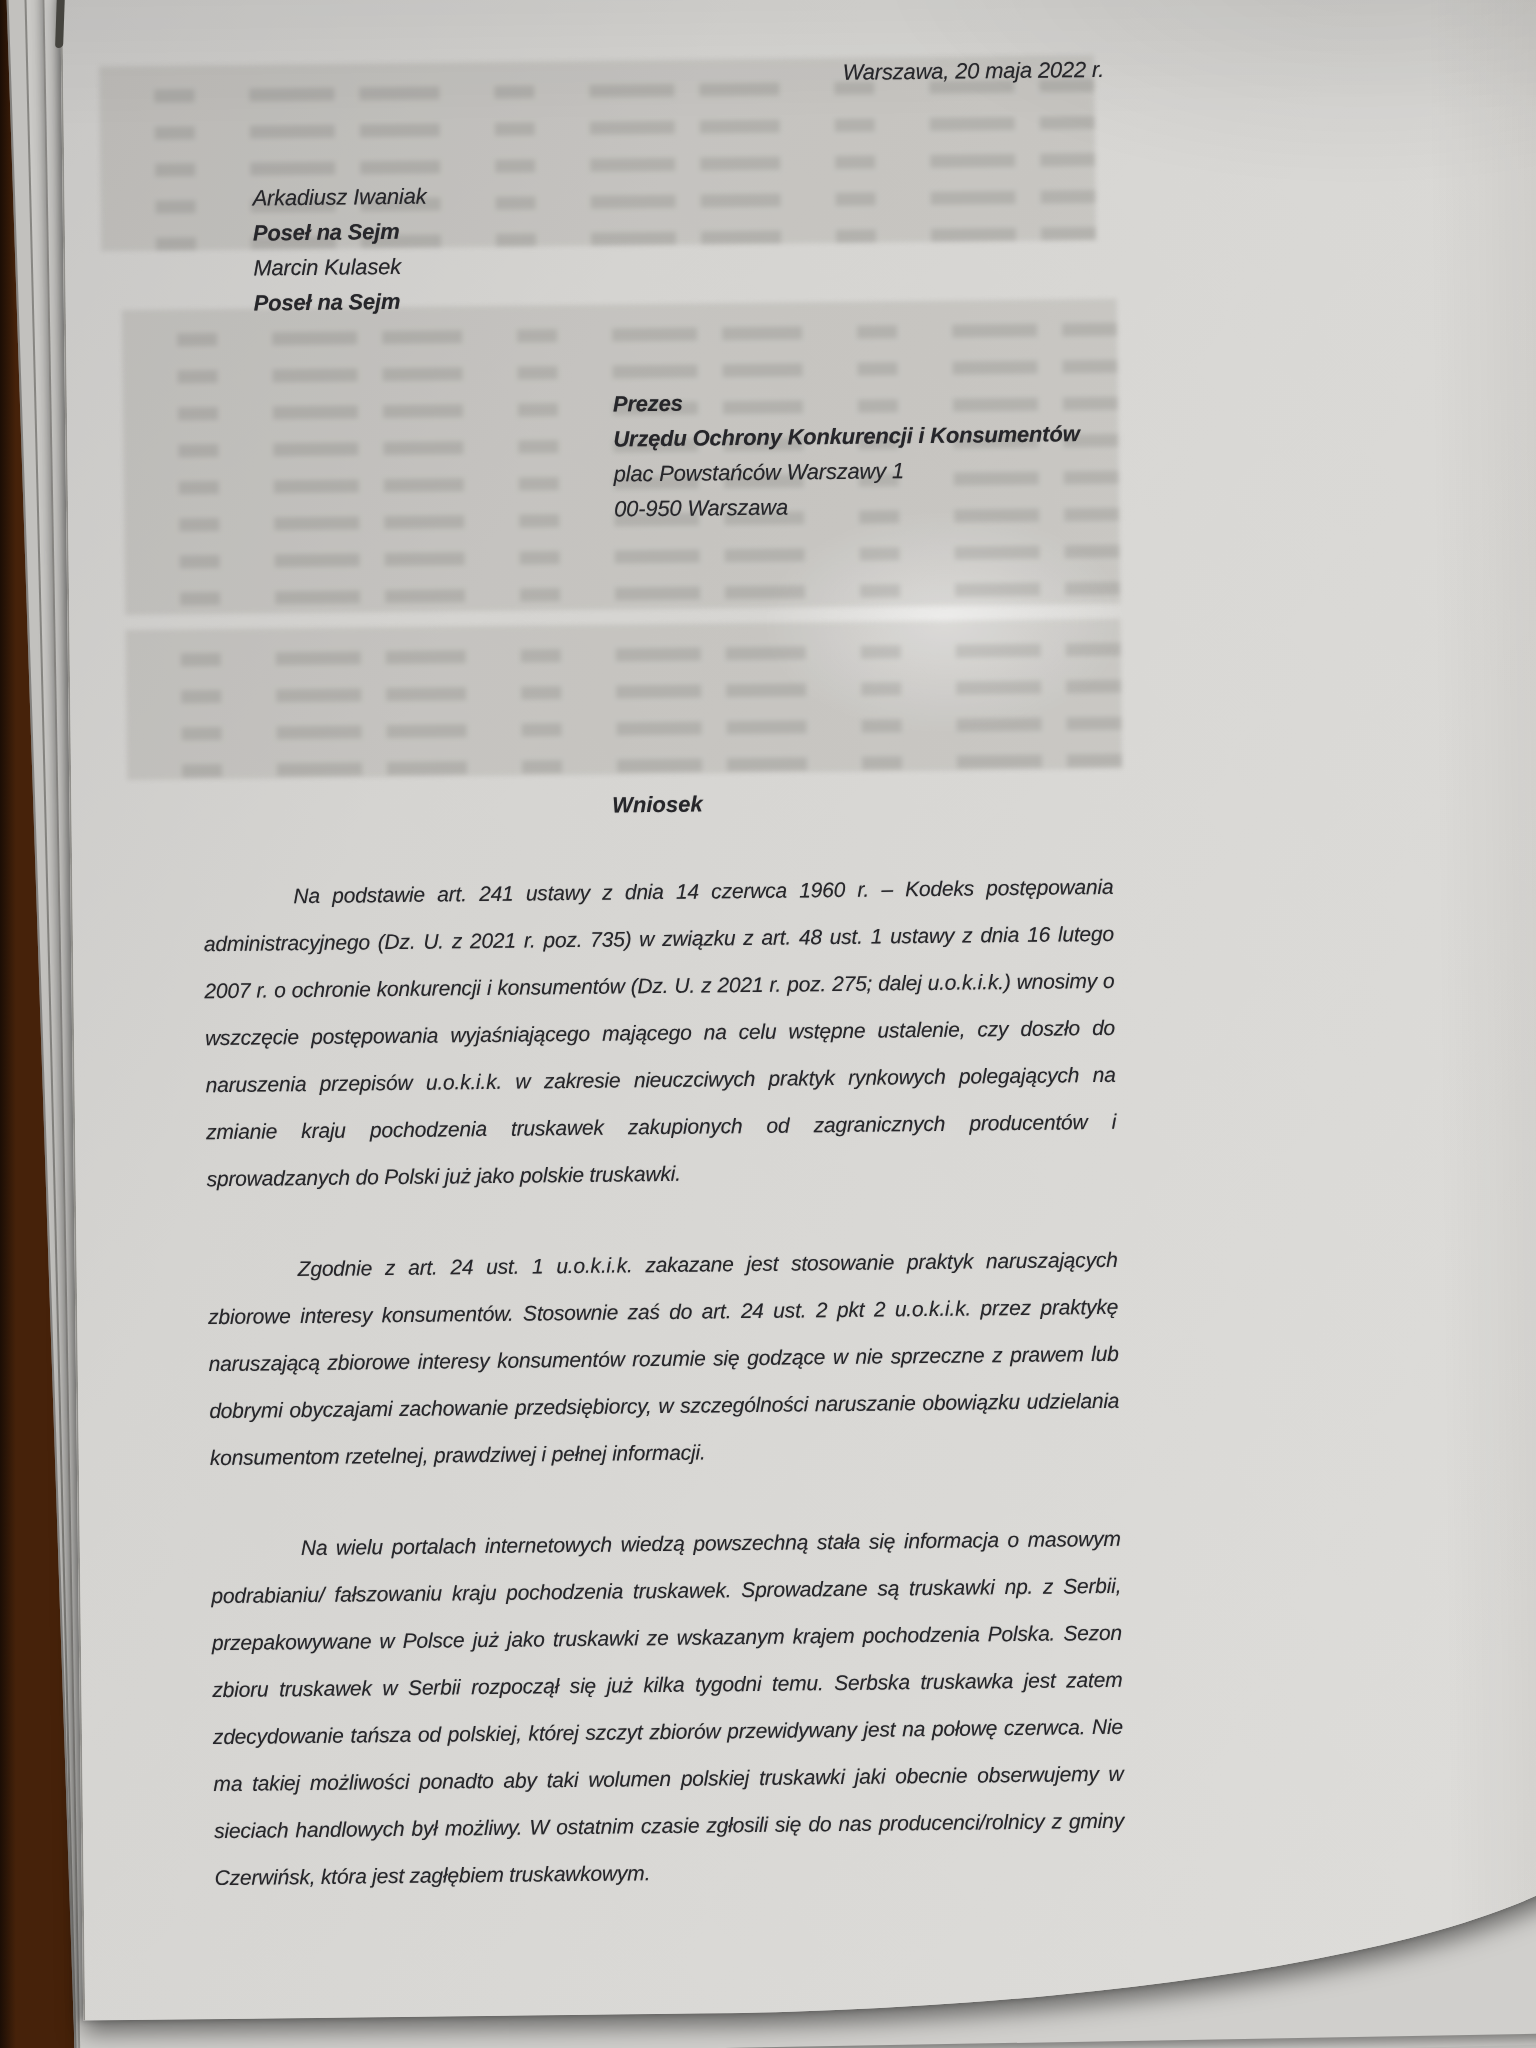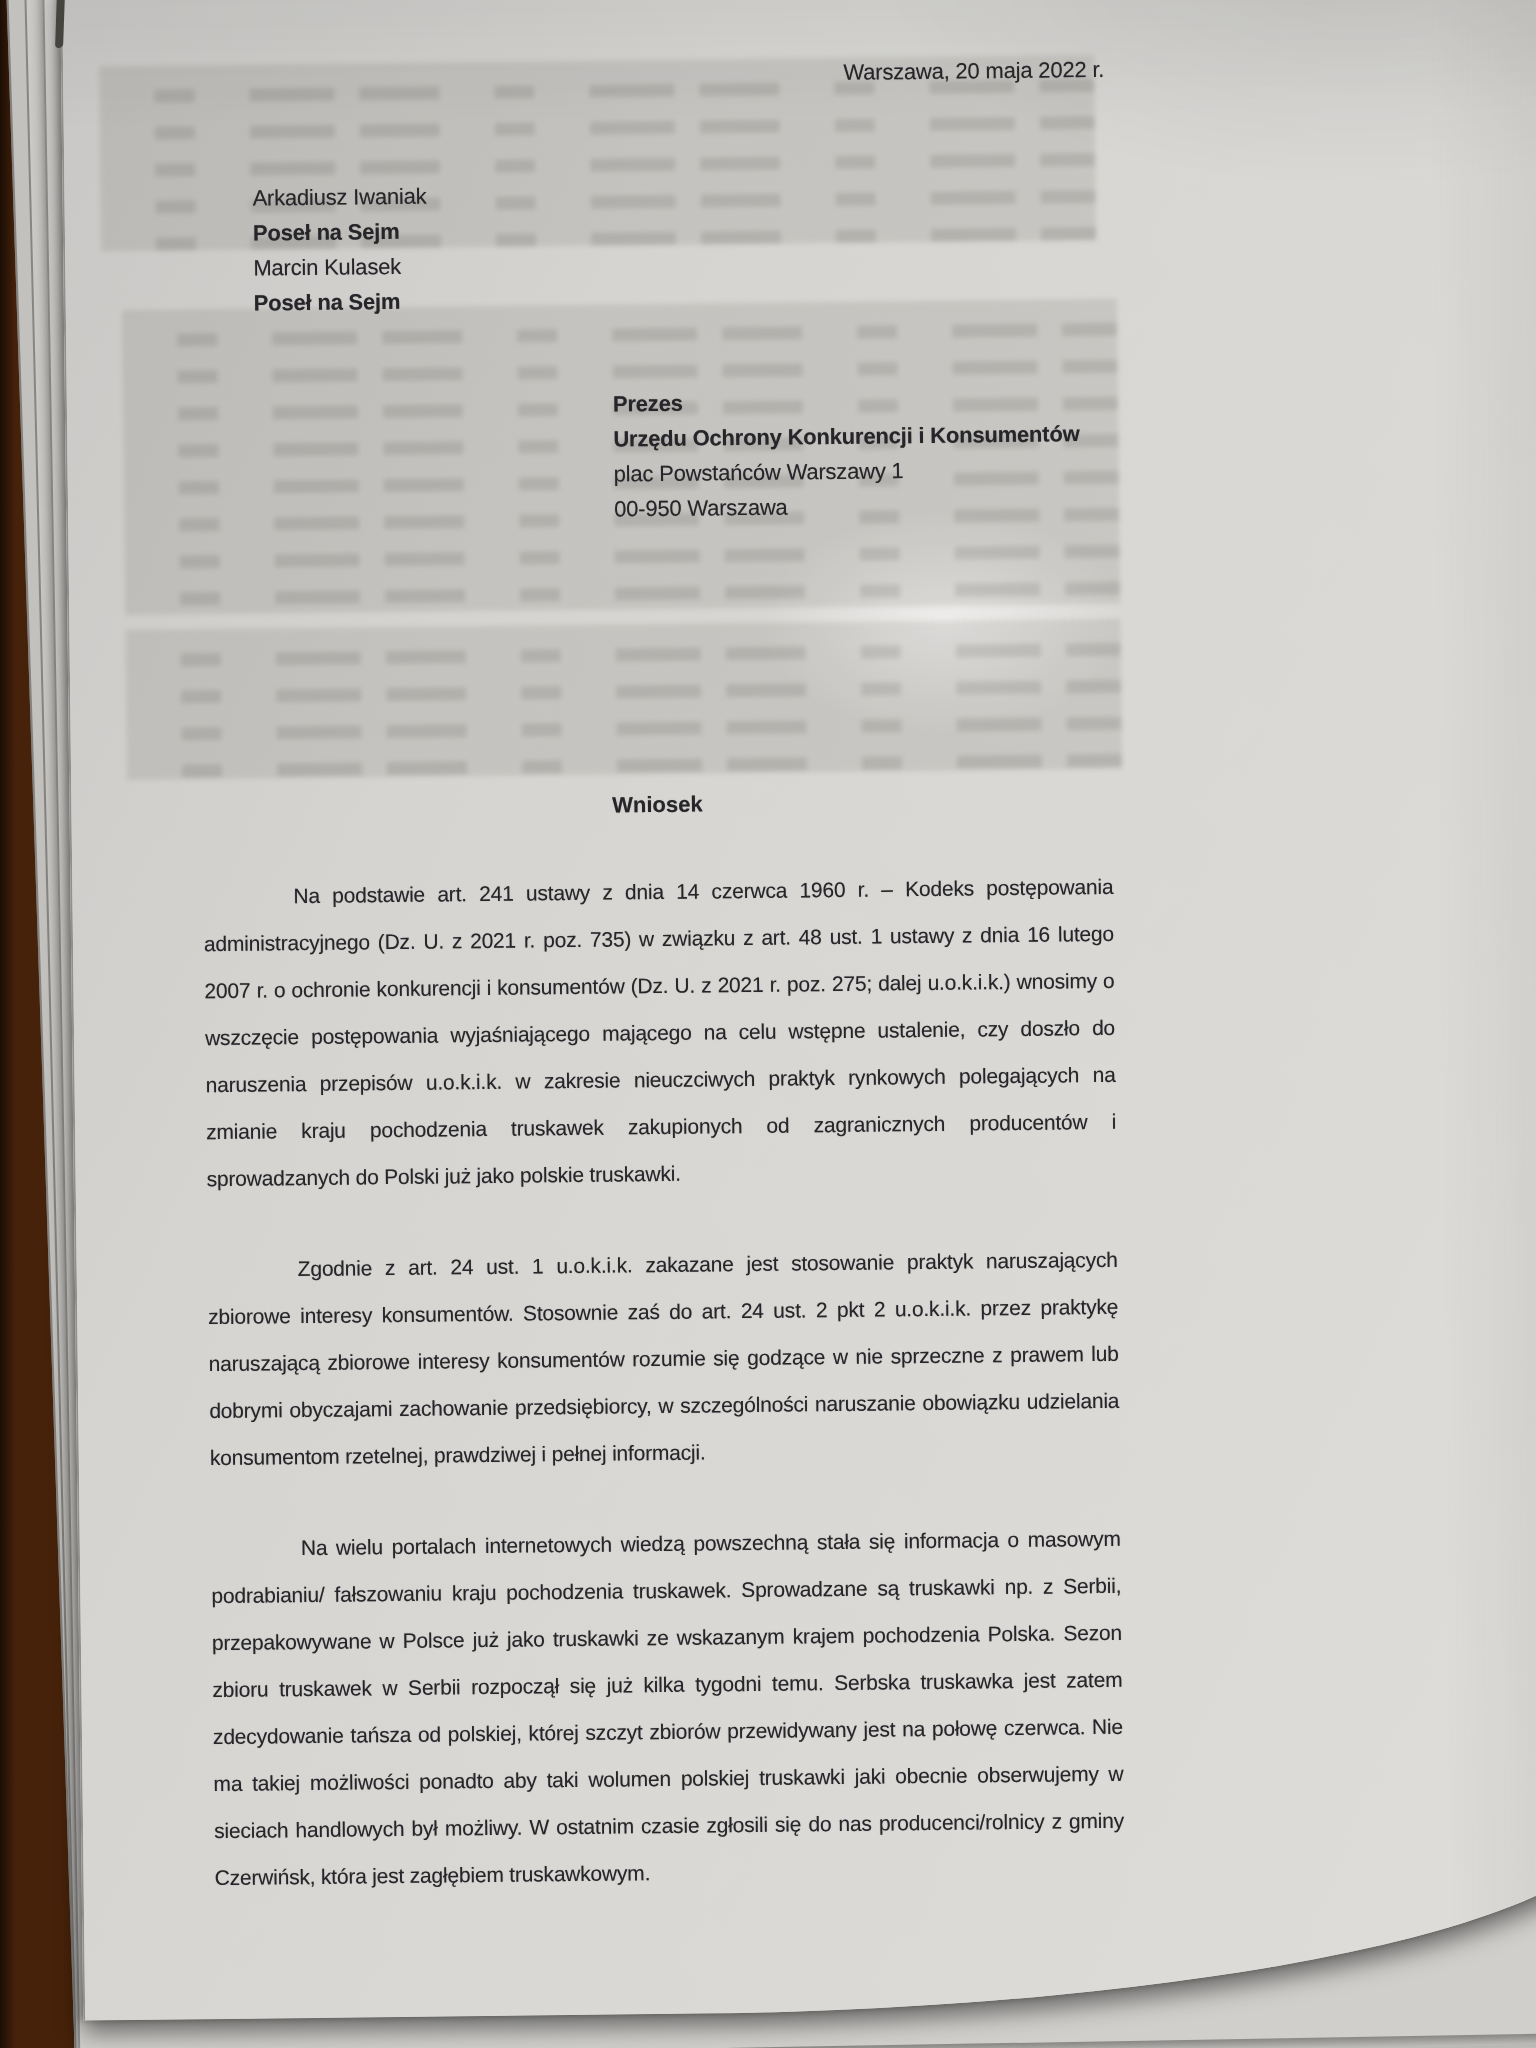--- a/index.html
+++ b/index.html
@@ -6,21 +6,21 @@
   body {
     width: 1536px; height: 2048px;
     overflow: hidden; position: relative;
     background-color: #5e2c0b;
     background-image:
       linear-gradient(to right, rgba(20,10,4,.85) 0px, rgba(20,10,4,0) 16px),
       radial-gradient(1400px 900px at 100% 95%, #8a4614, #6e350d 50%, #46220a 95%),
       linear-gradient(100deg, #7c3d10, #52260a);
     font-family: "Liberation Sans", sans-serif;
   }
-  .scene { position: absolute; inset: 0; }
+  .scene { position: absolute; inset: 0; font-style: italic; }
 
   .sheet { position: absolute; top: -30px; transform-origin: 50% 0; }
   .under3 { left: 6px;  width: 1560px; height: 2108px; background: #c2c1be;
             transform: rotate(-1.9deg); border-left: 2px solid rgba(70,68,64,.5); }
   .under2 { left: 24px; width: 1558px; height: 2092px; background: #cac9c6;
             transform: rotate(-1.4deg); border-left: 2px solid rgba(80,78,74,.55); }
   .under1 { left: 42px; width: 1555px; height: 2076px; background: #d0cfcc;
             transform: rotate(-1.0deg); border-left: 2px solid rgba(90,88,84,.55);
             box-shadow: 0 5px 12px rgba(0,0,0,.4); }
 

